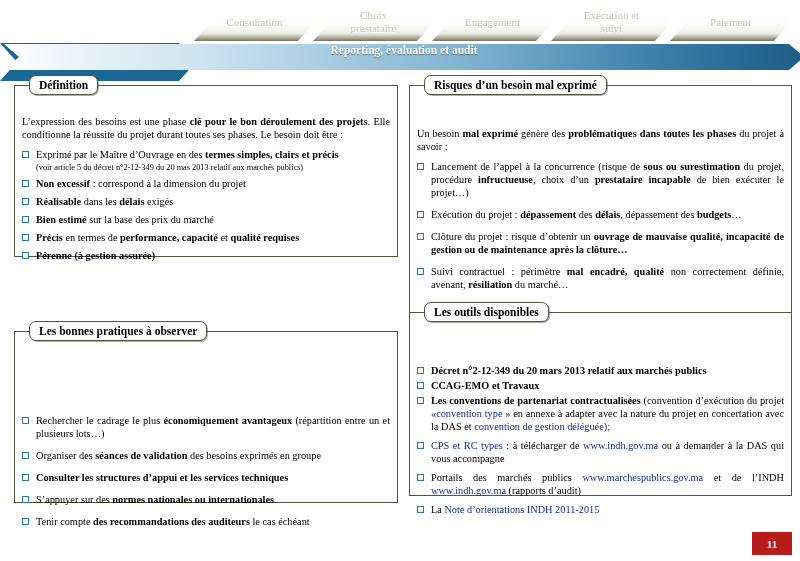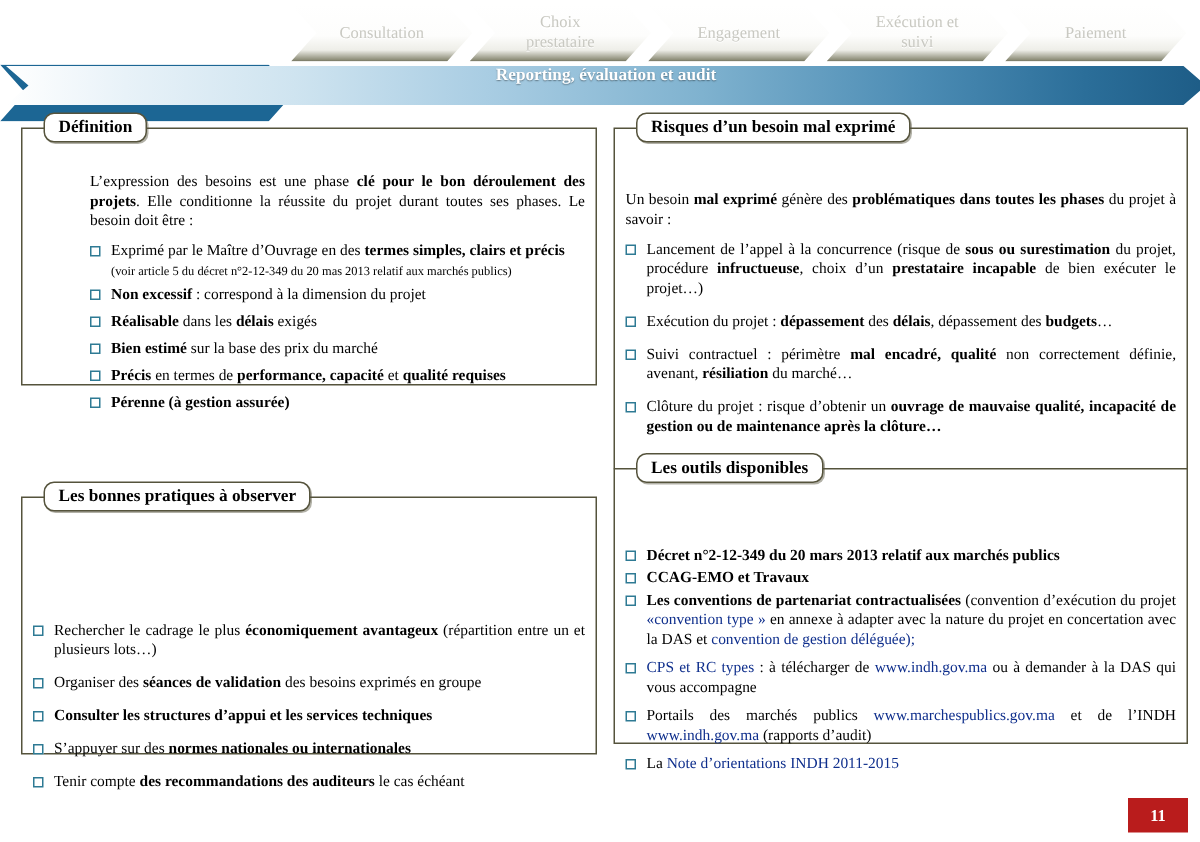--- a/index.html
+++ b/index.html
@@ -101,21 +101,21 @@
     box-shadow: 1px 1px 0 rgba(85,83,60,.45);
     z-index: 4;
   }
   .panel-body {
     padding: 0 7px;
     font-size: 10.3px;
     color: #000000;
     line-height: 1.26;
   }
 
-  #panel-definition   { left: 14px;  top: 85px;  width: 384px; height: 172px; padding-left: 38px; }
+  #panel-definition   { left: 14px;  top: 85px;  width: 384px; height: 172px; }
   #panel-risques      { left: 409px; top: 85px;  width: 383px; height: 228px; }
   #panel-pratiques    { left: 14px;  top: 331px; width: 384px; height: 172px; }
   #panel-outils       { left: 409px; top: 312px; width: 383px; height: 184px; }
 
   
   .para {
     margin: 0 0 7px 0;
     text-align: justify;
     hyphens: none;
   }
@@ -234,24 +234,24 @@
     <div class="panel-body" style="padding-top:42px;">
       <p class="para intro"><span>Un besoin </span><b>mal exprimé</b><span> génère des </span><b>problématiques dans toutes les phases</b><span> du projet à savoir :</span></p>
       <ul class="checklist loose">
         <li>
           <span class="cbox"></span><span>Lancement de l’appel à la concurrence (risque de </span><b>sous ou surestimation</b><span> du projet, procédure </span><b>infructueuse</b><span>, choix d’un </span><b>prestataire incapable</b><span> de bien exécuter le projet…)</span>
         </li>
         <li>
           <span class="cbox"></span><span>Exécution du projet : </span><b>dépassement</b><span> des </span><b>délais</b><span>, dépassement des </span><b>budgets</b><span>…</span>
         </li>
         <li>
+          <span class="cbox"></span><span>Clôture du projet : risque d’obtenir un </span><b>ouvrage de mauvaise qualité, incapacité de gestion ou de maintenance après la clôture…</b>
+        </li>
+        <li>
           <span class="cbox"></span><span>Suivi contractuel : périmètre </span><b>mal encadré, qualité</b><span> non correctement définie, avenant, </span><b>résiliation</b><span> du marché…</span>
-        </li>
-        <li>
-          <span class="cbox"></span><span>Clôture du projet : risque d’obtenir un </span><b>ouvrage de mauvaise qualité, incapacité de gestion ou de maintenance après la clôture…</b>
         </li>
       </ul>
     </div>
   </div>
 
   <div class="panel" id="panel-pratiques">
     <div class="panel-title">Les bonnes pratiques à observer</div>
     <div class="panel-body" style="padding-top:83px;">
       <ul class="checklist loose">
         <li>

